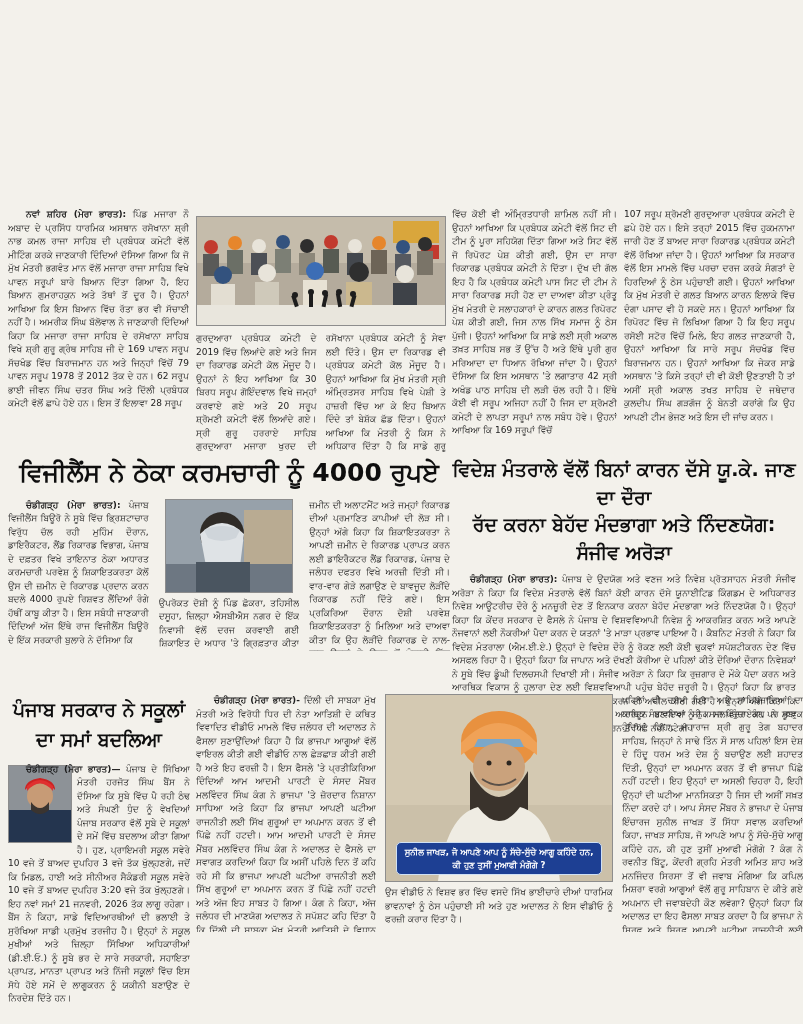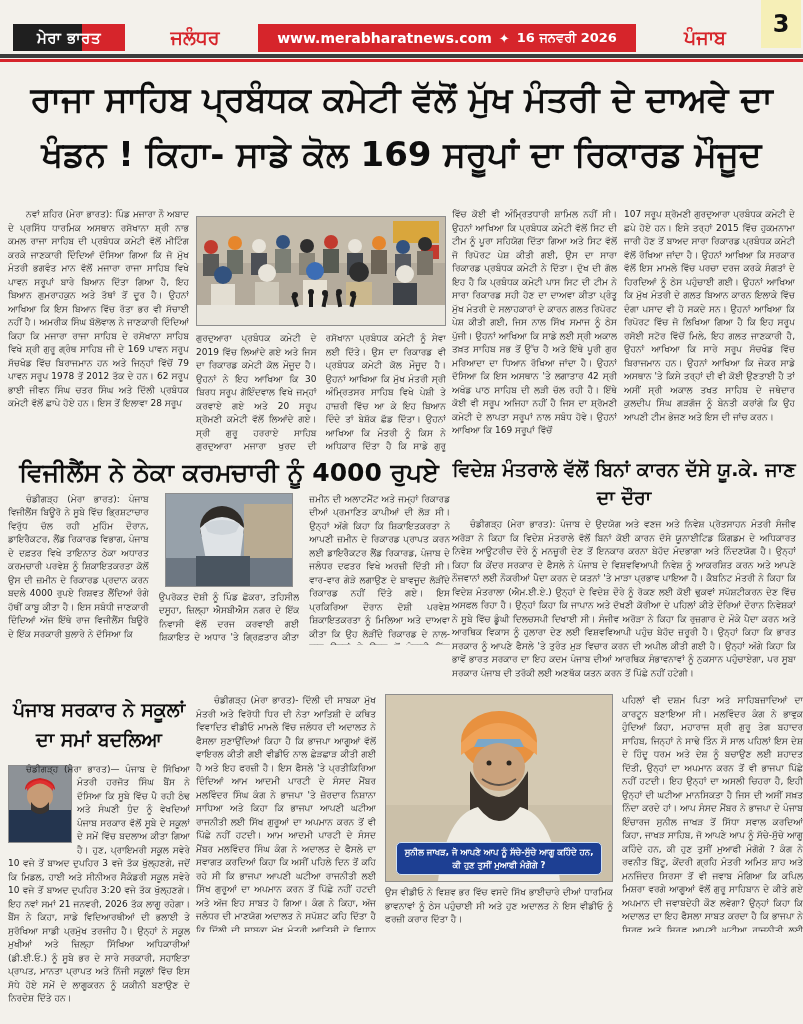--- a/index.html
+++ b/index.html
@@ -22,36 +22,36 @@
   .region{position:absolute;left:660px;top:26px;width:90px;text-align:center;
     color:#d6252b;font-weight:bold;font-size:19px;}
   .pageno-box{position:absolute;left:761px;top:0;width:40px;height:48px;background:#f6efb7;
     display:flex;align-items:center;justify-content:center;font-size:24px;font-weight:bold;color:#111;}
   .rule-dark{position:absolute;top:54px;left:0;width:803px;height:4px;background:#3c3c3c;}
   .rule-red{position:absolute;top:59px;left:0;width:803px;height:3px;background:#d6252b;}
 
   
   .headline{font-weight:bold;color:#0e0e0e;text-align:center;}
   .col{font-size:9px;line-height:1.5;text-align:justify;color:#1d1d1d;overflow:hidden;}
-  .dateline{font-weight:normal;padding-left:18px;}
+  .dateline{font-weight:bold;padding-left:18px;}
   .photo-frame{border:1px solid #8d8d8d;background:#14532d;box-sizing:border-box;}
 
   
   .a1-headline{position:absolute;top:72px;left:10px;width:783px;font-size:34px;line-height:1.62;}
   .a1-col1{position:absolute;top:208px;left:8px;width:181px;height:244px;}
   .a1-photo{position:absolute;top:216px;left:196px;width:250px;height:110px;}
   .a1-mid{position:absolute;top:332px;left:196px;width:250px;height:120px;display:flex;gap:9px;}
   .a1-mid .col{width:121px;height:120px;}
   .a1-col4{position:absolute;top:208px;left:452px;width:165px;height:244px;}
   .a1-col5{position:absolute;top:208px;left:624px;width:171px;height:244px;}
 
   
   .a2{position:absolute;top:456px;left:8px;width:442px;height:232px;}
   .a2 .headline{font-size:25px;line-height:1.35;}
-  .a2-body{display:flex;gap:10px;margin-top:3px;}
+  .a2-body{display:flex;gap:10px;margin-top:9px;}
   .a2-body .col{width:141px;height:152px;}
   .a2-photo{width:128px;height:94px;margin:0 auto 4px auto;display:block;}
 
   
   .a3{position:absolute;top:456px;left:452px;width:344px;height:232px;}
   .a3 .headline{font-size:19px;line-height:1.45;}
   .a3-body{margin-top:7px;height:168px;}
 
   
   .a4{position:absolute;top:694px;left:8px;width:182px;height:324px;}
@@ -71,42 +71,21 @@
     border:1px solid #cfe0f4;border-radius:5px;color:#fff;font-size:8.5px;line-height:1.45;
     text-align:center;padding:3px 5px;font-weight:bold;}
   .a5-below{margin-top:4px;height:44px;}
   .a5-col3{width:181px;height:238px;}
 </style>
 </head>
 <body>
 
 <div class="page">
 
-  <div class="masthead">
-    <div class="brand-box">
-      <span>ਮੇਰਾ ਭਾਰਤ</span>
-    </div>
-    <div class="city">ਜਲੰਧਰ</div>
-    <div class="site-bar">
-      <span class="web">www.merabharatnews.com</span>
-      <span class="diamond">✦</span>
-      <span class="date">16 ਜਨਵਰੀ 2026</span>
-    </div>
-    <div class="region">ਪੰਜਾਬ</div>
-    <div class="pageno-box">
-      <span>3</span>
-    </div>
-    <div class="rule-dark"></div>
-    <div class="rule-red"></div>
-  </div>
-
-  <div class="a1-headline headline">
-    <div>ਰਾਜਾ ਸਾਹਿਬ ਪ੍ਰਬੰਧਕ ਕਮੇਟੀ ਵੱਲੋਂ ਮੁੱਖ ਮੰਤਰੀ ਦੇ ਦਾਅਵੇ ਦਾ</div>
-    <div>ਖੰਡਨ ! ਕਿਹਾ- ਸਾਡੇ ਕੋਲ 169 ਸਰੂਪਾਂ ਦਾ ਰਿਕਾਰਡ ਮੌਜੂਦ</div>
-  </div>
+
 
   <div class="col a1-col1"><span class="dateline">ਨਵਾਂ ਸ਼ਹਿਰ (ਮੇਰਾ ਭਾਰਤ):</span><span> ਪਿੰਡ ਮਜਾਰਾ ਨੌ ਅਬਾਦ ਦੇ ਪ੍ਰਸਿੱਧ ਧਾਰਮਿਕ ਅਸਥਾਨ ਰਸੋਖਾਨਾ ਸ਼੍ਰੀ ਨਾਭ ਕਮਲ ਰਾਜਾ ਸਾਹਿਬ ਦੀ ਪ੍ਰਬੰਧਕ ਕਮੇਟੀ ਵੱਲੋਂ ਮੀਟਿੰਗ ਕਰਕੇ ਜਾਣਕਾਰੀ ਦਿੰਦਿਆਂ ਦੱਸਿਆ ਗਿਆ ਕਿ ਜੋ ਮੁੱਖ ਮੰਤਰੀ ਭਗਵੰਤ ਮਾਨ ਵੱਲੋਂ ਮਜਾਰਾ ਰਾਜਾ ਸਾਹਿਬ ਵਿਖੇ ਪਾਵਨ ਸਰੂਪਾਂ ਬਾਰੇ ਬਿਆਨ ਦਿੱਤਾ ਗਿਆ ਹੈ, ਇਹ ਬਿਆਨ ਗੁਮਰਾਹਕੁਨ ਅਤੇ ਤੱਥਾਂ ਤੋਂ ਦੂਰ ਹੈ। ਉਹਨਾਂ ਆਖਿਆ ਕਿ ਇਸ ਬਿਆਨ ਵਿੱਚ ਰੱਤਾ ਭਰ ਵੀ ਸੱਚਾਈ ਨਹੀਂ ਹੈ। ਅਮਰੀਕ ਸਿੰਘ ਬੱਲੋਵਾਲ ਨੇ ਜਾਣਕਾਰੀ ਦਿੰਦਿਆਂ ਕਿਹਾ ਕਿ ਮਜਾਰਾ ਰਾਜਾ ਸਾਹਿਬ ਦੇ ਰਸੋਖਾਨਾ ਸਾਹਿਬ ਵਿਖੇ ਸ਼੍ਰੀ ਗੁਰੂ ਗ੍ਰੰਥ ਸਾਹਿਬ ਜੀ ਦੇ 169 ਪਾਵਨ ਸਰੂਪ ਸੱਚਖੰਡ ਵਿੱਚ ਬਿਰਾਜਮਾਨ ਹਨ ਅਤੇ ਜਿਨ੍ਹਾਂ ਵਿੱਚੋਂ 79 ਪਾਵਨ ਸਰੂਪ 1978 ਤੋਂ 2012 ਤੱਕ ਦੇ ਹਨ। 62 ਸਰੂਪ ਭਾਈ ਜੀਵਨ ਸਿੰਘ ਚਤਰ ਸਿੰਘ ਅਤੇ ਦਿੱਲੀ ਪ੍ਰਬੰਧਕ ਕਮੇਟੀ ਵੱਲੋਂ ਛਾਪੇ ਹੋਏ ਹਨ। ਇਸ ਤੋਂ ਇਲਾਵਾ 28 ਸਰੂਪ</span></div>
 
   <div class="a1-photo photo-frame">
     <svg width="248" height="108" viewBox="0 0 248 108">
       <rect width="248" height="108" fill="#b4ab9c"></rect>
       <rect x="0" y="0" width="248" height="46" fill="#c5bcab"></rect>
       <rect x="196" y="4" width="46" height="22" fill="#d9a63c"></rect>
       <rect x="224" y="28" width="18" height="14" fill="#c23a2e"></rect>
 
@@ -190,20 +169,21 @@
         </span>
         <span>ਉਪਰੋਕਤ ਦੋਸ਼ੀ ਨੂੰ ਪਿੰਡ ਛੋਕਰਾ, ਤਹਿਸੀਲ ਦਸੂਹਾ, ਜ਼ਿਲ੍ਹਾ ਐਸਬੀਐਸ ਨਗਰ ਦੇ ਇੱਕ ਨਿਵਾਸੀ ਵੱਲੋਂ ਦਰਜ ਕਰਵਾਈ ਗਈ ਸ਼ਿਕਾਇਤ ਦੇ ਅਧਾਰ 'ਤੇ ਗ੍ਰਿਫ਼ਤਾਰ ਕੀਤਾ ਗਿਆ ਹੈ। ਉਨ੍ਹਾਂ ਦੱਸਿਆ ਕਿ ਸ਼ਿਕਾਇਤਕਰਤਾ ਨੇ ਆਪਣੀ ਸ਼ਿਕਾਇਤ ਵਿੱਚ ਦੱਸਿਆ ਕਿ ਉਸ ਦੀ ਪਤਨੀ ਨੇ ਦਸੂਹਾ ਦੀ ਅਦਾਲਤ ਵਿੱਚ ਸਿਵਲ ਮੁਕੱਦਮਾ ਦਾਇਰ ਕੀਤਾ ਸੀ ਜਿਸ ਵਿੱਚ ਉਸ ਨੇ 12 ਏਕੜ ਜੱਦੀ ਜ਼ਮੀਨ ਵਿੱਚ ਆਪਣੇ ਕਾਨੂੰਨੀ ਹਿੱਸੇ ਦੀ ਮੰਗ ਕੀਤੀ ਸੀ। ਇਸ ਸਬੰਧੀ, ਜ਼ਮੀਨ ਦੀ ਮਲਕੀਅਤ ਸਾਬਤ ਕਰਨ ਲਈ ਜਮ੍ਹਾਂਬੰਦੀ,</span>
       </div>
       <div class="col">ਜ਼ਮੀਨ ਦੀ ਅਲਾਟਮੈਂਟ ਅਤੇ ਜਮ੍ਹਾਂ ਰਿਕਾਰਡ ਦੀਆਂ ਪ੍ਰਮਾਣਿਤ ਕਾਪੀਆਂ ਦੀ ਲੋੜ ਸੀ। ਉਨ੍ਹਾਂ ਅੱਗੇ ਕਿਹਾ ਕਿ ਸ਼ਿਕਾਇਤਕਰਤਾ ਨੇ ਆਪਣੀ ਜ਼ਮੀਨ ਦੇ ਰਿਕਾਰਡ ਪ੍ਰਾਪਤ ਕਰਨ ਲਈ ਡਾਇਰੈਕਟਰ ਲੈਂਡ ਰਿਕਾਰਡ, ਪੰਜਾਬ ਦੇ ਜਲੰਧਰ ਦਫਤਰ ਵਿਖੇ ਅਰਜ਼ੀ ਦਿੱਤੀ ਸੀ। ਵਾਰ-ਵਾਰ ਗੇੜੇ ਲਗਾਉਣ ਦੇ ਬਾਵਜੂਦ ਲੋੜੀਂਦੇ ਰਿਕਾਰਡ ਨਹੀਂ ਦਿੱਤੇ ਗਏ। ਇਸ ਪ੍ਰਕਿਰਿਆ ਦੌਰਾਨ ਦੋਸ਼ੀ ਪਰਵੇਸ਼ ਸ਼ਿਕਾਇਤਕਰਤਾ ਨੂੰ ਮਿਲਿਆ ਅਤੇ ਦਾਅਵਾ ਕੀਤਾ ਕਿ ਉਹ ਲੋੜੀਂਦੇ ਰਿਕਾਰਡ ਦੇ ਨਾਲ-ਨਾਲ ਉਨ੍ਹਾਂ ਦੇ ਉਰਦੂ ਤੋਂ ਪੰਜਾਬੀ ਵਿੱਚ ਅਨੁਵਾਦ ਕਰਨ ਦਾ ਪ੍ਰਬੰਧ ਵੀ ਕਰੇਗਾ।</div>
     </div>
   </div>
 
   <div class="a3">
     <div class="headline">
       <div>ਵਿਦੇਸ਼ ਮੰਤਰਾਲੇ ਵੱਲੋਂ ਬਿਨਾਂ ਕਾਰਨ ਦੱਸੇ ਯੂ.ਕੇ. ਜਾਣ ਦਾ ਦੌਰਾ</div>
+      <div>ਰੱਦ ਕਰਨਾ ਬੇਹੱਦ ਮੰਦਭਾਗਾ ਅਤੇ ਨਿੰਦਣਯੋਗ: ਸੰਜੀਵ ਅਰੋੜਾ</div>
     </div>
     <div class="col a3-body"><span class="dateline">ਚੰਡੀਗੜ੍ਹ (ਮੇਰਾ ਭਾਰਤ):</span><span> ਪੰਜਾਬ ਦੇ ਉਦਯੋਗ ਅਤੇ ਵਣਜ ਅਤੇ ਨਿਵੇਸ਼ ਪ੍ਰੋਤਸਾਹਨ ਮੰਤਰੀ ਸੰਜੀਵ ਅਰੋੜਾ ਨੇ ਕਿਹਾ ਕਿ ਵਿਦੇਸ਼ ਮੰਤਰਾਲੇ ਵੱਲੋਂ ਬਿਨਾਂ ਕੋਈ ਕਾਰਨ ਦੱਸੇ ਯੂਨਾਈਟਿਡ ਕਿੰਗਡਮ ਦੇ ਅਧਿਕਾਰਤ ਨਿਵੇਸ਼ ਆਊਟਰੀਚ ਦੌਰੇ ਨੂੰ ਮਨਜ਼ੂਰੀ ਦੇਣ ਤੋਂ ਇਨਕਾਰ ਕਰਨਾ ਬੇਹੱਦ ਮੰਦਭਾਗਾ ਅਤੇ ਨਿੰਦਣਯੋਗ ਹੈ। ਉਨ੍ਹਾਂ ਕਿਹਾ ਕਿ ਕੇਂਦਰ ਸਰਕਾਰ ਦੇ ਫੈਸਲੇ ਨੇ ਪੰਜਾਬ ਦੇ ਵਿਸ਼ਵਵਿਆਪੀ ਨਿਵੇਸ਼ ਨੂੰ ਆਕਰਸ਼ਿਤ ਕਰਨ ਅਤੇ ਆਪਣੇ ਨੌਜਵਾਨਾਂ ਲਈ ਨੌਕਰੀਆਂ ਪੈਦਾ ਕਰਨ ਦੇ ਯਤਨਾਂ 'ਤੇ ਮਾੜਾ ਪ੍ਰਭਾਵ ਪਾਇਆ ਹੈ। ਕੈਬਨਿਟ ਮੰਤਰੀ ਨੇ ਕਿਹਾ ਕਿ ਵਿਦੇਸ਼ ਮੰਤਰਾਲਾ (ਐਮ.ਈ.ਏ.) ਉਨ੍ਹਾਂ ਦੇ ਵਿਦੇਸ਼ ਦੌਰੇ ਨੂੰ ਰੋਕਣ ਲਈ ਕੋਈ ਢੁਕਵਾਂ ਸਪੱਸ਼ਟੀਕਰਨ ਦੇਣ ਵਿੱਚ ਅਸਫਲ ਰਿਹਾ ਹੈ। ਉਨ੍ਹਾਂ ਕਿਹਾ ਕਿ ਜਾਪਾਨ ਅਤੇ ਦੱਖਣੀ ਕੋਰੀਆ ਦੇ ਪਹਿਲਾਂ ਕੀਤੇ ਦੌਰਿਆਂ ਦੌਰਾਨ ਨਿਵੇਸ਼ਕਾਂ ਨੇ ਸੂਬੇ ਵਿੱਚ ਡੂੰਘੀ ਦਿਲਚਸਪੀ ਦਿਖਾਈ ਸੀ। ਸੰਜੀਵ ਅਰੋੜਾ ਨੇ ਕਿਹਾ ਕਿ ਰੁਜ਼ਗਾਰ ਦੇ ਮੌਕੇ ਪੈਦਾ ਕਰਨ ਅਤੇ ਆਰਥਿਕ ਵਿਕਾਸ ਨੂੰ ਹੁਲਾਰਾ ਦੇਣ ਲਈ ਵਿਸ਼ਵਵਿਆਪੀ ਪਹੁੰਚ ਬੇਹੱਦ ਜ਼ਰੂਰੀ ਹੈ। ਉਨ੍ਹਾਂ ਕਿਹਾ ਕਿ ਭਾਰਤ ਸਰਕਾਰ ਨੂੰ ਆਪਣੇ ਫੈਸਲੇ 'ਤੇ ਤੁਰੰਤ ਮੁੜ ਵਿਚਾਰ ਕਰਨ ਦੀ ਅਪੀਲ ਕੀਤੀ ਗਈ ਹੈ। ਉਨ੍ਹਾਂ ਅੱਗੇ ਕਿਹਾ ਕਿ ਭਾਵੇਂ ਭਾਰਤ ਸਰਕਾਰ ਦਾ ਇਹ ਕਦਮ ਪੰਜਾਬ ਦੀਆਂ ਆਰਥਿਕ ਸੰਭਾਵਨਾਵਾਂ ਨੂੰ ਨੁਕਸਾਨ ਪਹੁੰਚਾਏਗਾ, ਪਰ ਸੂਬਾ ਸਰਕਾਰ ਪੰਜਾਬ ਦੀ ਤਰੱਕੀ ਲਈ ਅਣਥੱਕ ਯਤਨ ਕਰਨ ਤੋਂ ਪਿੱਛੇ ਨਹੀਂ ਹਟੇਗੀ।</span></div>
   </div>
 
   <div class="a4">
     <div class="headline">
       <div>ਪੰਜਾਬ ਸਰਕਾਰ ਨੇ ਸਕੂਲਾਂ</div>
       <div>ਦਾ ਸਮਾਂ ਬਦਲਿਆ</div>
     </div>
     <div class="col a4-body">

